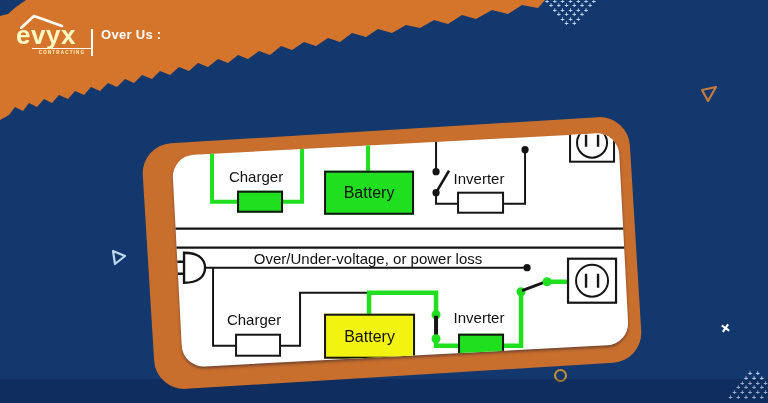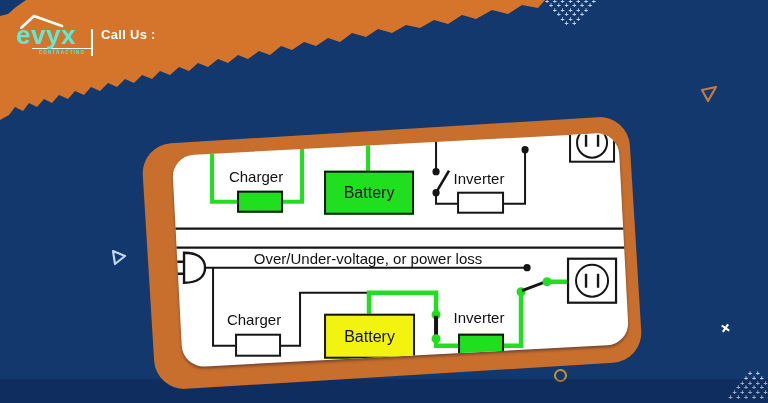--- a/index.html
+++ b/index.html
@@ -4,21 +4,21 @@
 <style>
   html,body{margin:0;padding:0;background:#0b2550;}
   .stage{
     position:relative;width:768px;height:403px;overflow:hidden;
     background:#13386D;
     font-family:"Liberation Sans", sans-serif;
   }
   .abs{position:absolute;}
   
   .torn-svg{position:absolute;left:0;top:0;}
-  .logo{position:absolute;left:16px;top:22px;color:#5eead4;width:76px;}
+  .logo{position:absolute;left:16px;top:22px;color:#fef9c3;width:76px;}
   .logo-brand{font-size:26px;font-weight:bold;letter-spacing:.5px;line-height:26px;}
   .logo-roof{position:absolute;left:4px;top:-9px;}
   .logo-sub{font-size:4.5px;letter-spacing:1.2px;text-align:center;border-top:1px solid rgba(255,255,255,.95);
     margin-left:16px;padding-top:1px;font-weight:bold;}
   .hdr-sep{position:absolute;left:91px;top:29px;width:2px;height:27px;background:#fff;}
   .callus{position:absolute;left:101px;top:27px;color:#fff;}
   .callus-label{font-size:13px;font-weight:bold;letter-spacing:.3px;}
   .callus-phone{font-size:14px;font-weight:bold;letter-spacing:.5px;margin-top:2px;
     border-bottom:2px solid #fff;padding-bottom:1px;display:inline-block;}
   
@@ -59,21 +59,21 @@
 
   <div class="logo">
     <svg class="logo-roof" width="46" height="16" viewBox="0 0 46 16">
       <polyline points="1,15 14,3 42,13" fill="none" stroke="#fff" stroke-width="2.6" stroke-linecap="round" stroke-linejoin="round"></polyline>
     </svg>
     <div class="logo-brand">evyx</div>
     <div class="logo-sub">CONTRACTING</div>
   </div>
   <div class="hdr-sep"></div>
   <div class="callus">
-    <div class="callus-label">Call Us :</div>
+    <div class="callus-label">Over Us :</div>
   </div>
 
 
   <div id="decor-top">
       <span class="decor-plus" style="left: 545px; top: -2px;">+</span>
       <span class="decor-plus" style="left: 552.8px; top: -2px;">+</span>
       <span class="decor-plus" style="left: 560.6px; top: -2px;">+</span>
       <span class="decor-plus" style="left: 568.4px; top: -2px;">+</span>
       <span class="decor-plus" style="left: 576.2px; top: -2px;">+</span>
       <span class="decor-plus" style="left: 584px; top: -2px;">+</span>

